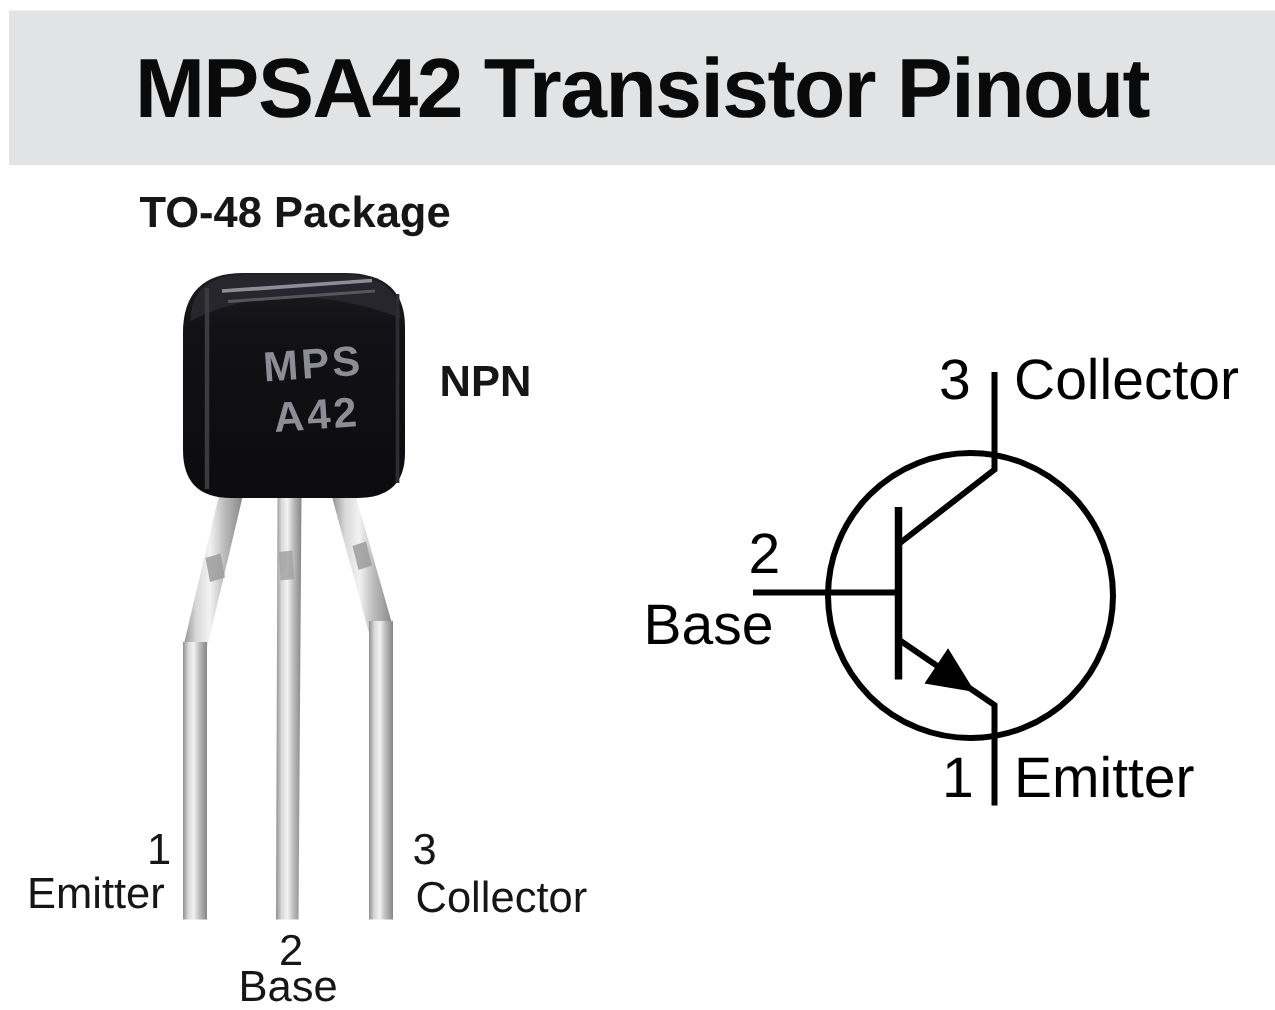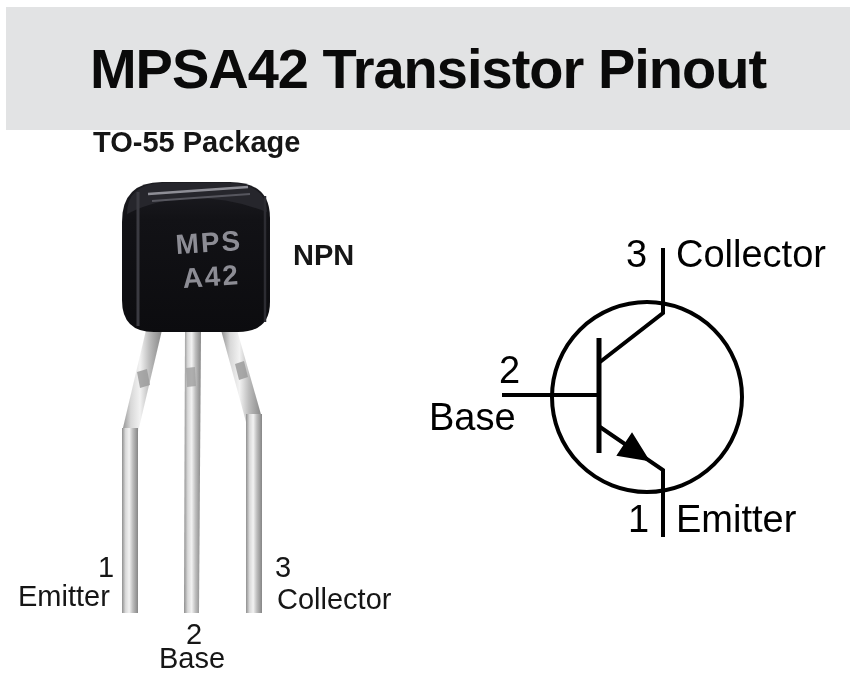--- a/index.html
+++ b/index.html
@@ -5,21 +5,21 @@
   html,body{margin:0;padding:0;background:#fff;}
   .page{
     position:relative;
     width:850px;height:673px;
     background:#ffffff;
     font-family:"Liberation Sans",sans-serif;
     overflow:hidden;
   }
   .header{
     position:absolute;
-    left:6px;top:7px;width:844px;height:123px;
+    left:6px;top:7px;width:844px;height:103px;
     background:#e2e3e4;
     display:flex;align-items:center;justify-content:center;
   }
   .title{
     font-size:56px;
     font-weight:bold;
     color:#0a0a0a;
     letter-spacing:-1px;
     white-space:nowrap;
   }
@@ -101,21 +101,21 @@
       <line x1="599" y1="338" x2="599" y2="453" stroke-width="5"></line>
 
       <line x1="502" y1="395" x2="599" y2="395"></line>
 
       <polyline points="600,427 663,470 663,537"></polyline>
 
       <polygon points="648,460 618,455 632,434" fill="#000" stroke="#000" stroke-width="2"></polygon>
     </g>
   </svg>
 
-  <div class="lbl dev-lbl" style="left:93px;top:127px;">TO-55 Package</div>
+  <div class="lbl dev-lbl" style="left:93px;top:127px;">TO-48 Package</div>
   <div class="lbl dev-lbl" style="left:293px;top:240px;">NPN</div>
 
   <div class="marking">
     <div>MPS</div>
     <div>A42</div>
   </div>
 
   <div class="lbl pin-lbl" style="left:98px;top:552px;">1</div>
   <div class="lbl pin-lbl" style="left:18px;top:581px;">Emitter</div>
 

